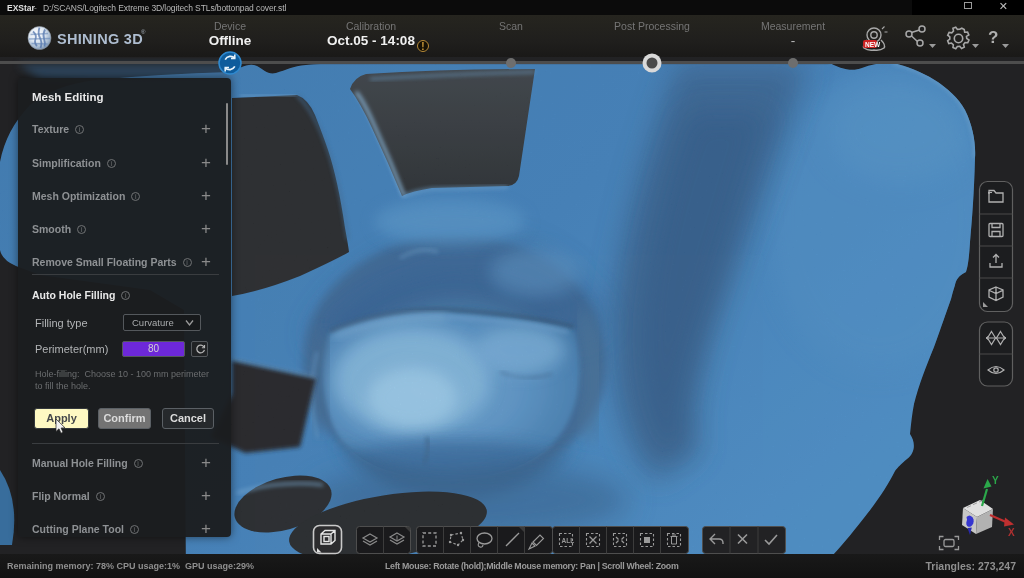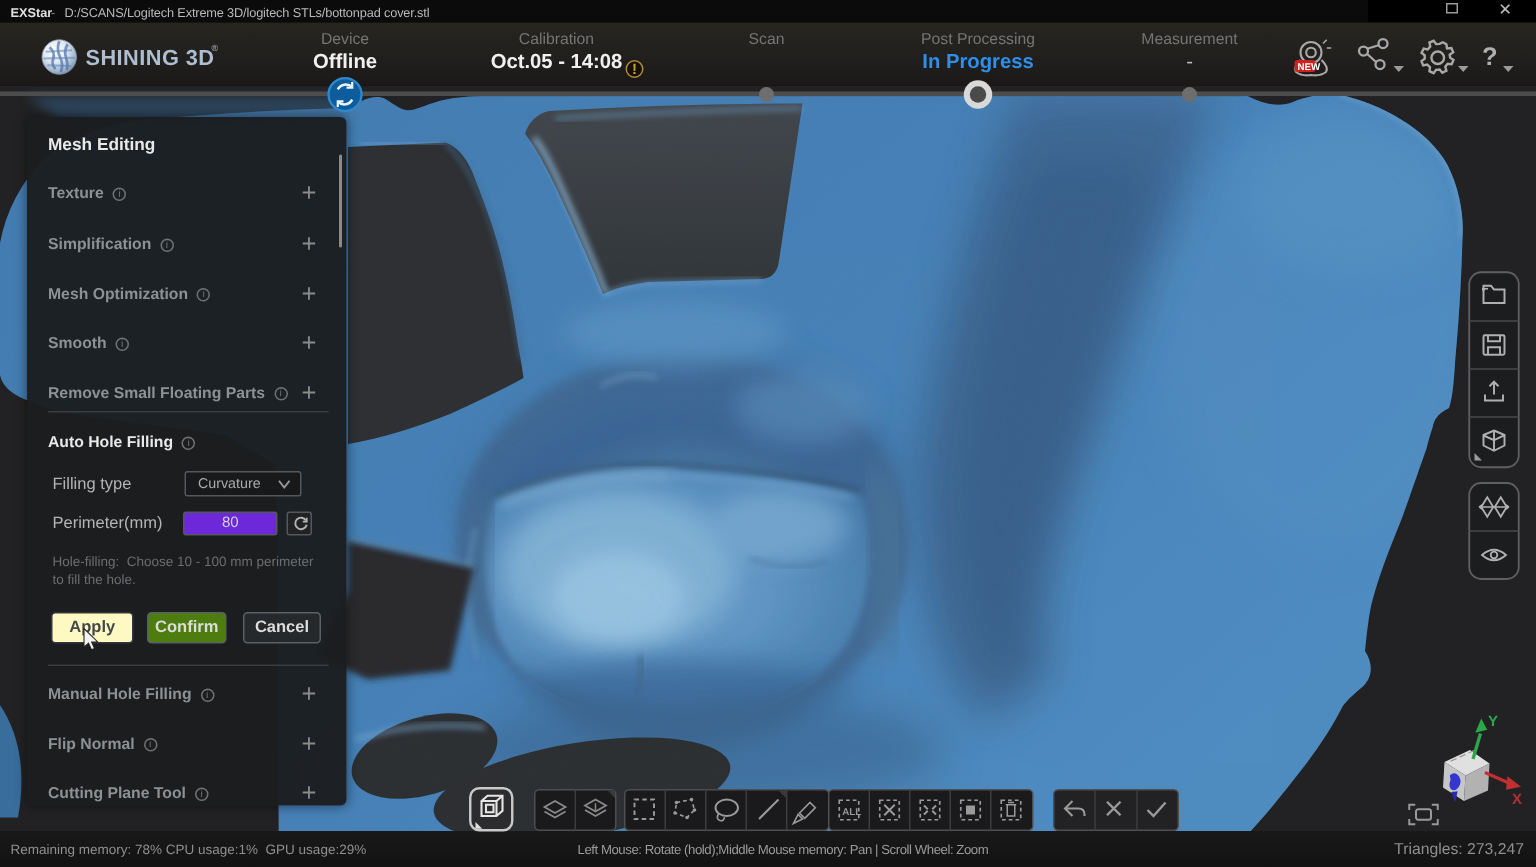--- a/index.html
+++ b/index.html
@@ -23,21 +23,21 @@
   .navitem .val { font-size:13.5px; font-weight:bold; color:#f0f0f0; line-height:16px;}
   .navitem .val.blue { color:#2f8fe8; }
 
   #progress-line { position:absolute; left:0; top:61px; width:1024px; height:3px; background:#4d4d4d; z-index:5;}
 
   
   #viewport { position:absolute; left:0; top:57px; width:1024px; height:497px; background:#212123; }
 
   
   #statusbar { position:absolute; left:0; top:554px; width:1024px; height:24px;
-               background:linear-gradient(#191919,#121212); color:#8f8f8f; font-size:9.5px; }
+               background:linear-gradient(#191919,#121212); color:#8f8f8f; font-size:9.5px;font-weight:bold; }
 
   
   #panel { position:absolute; left:18px; top:78px; width:213px; height:459px;
            background:rgba(27,29,31,0.96); border-radius:4px; z-index:6;
            box-shadow:0 0 8px rgba(0,0,0,0.5); }
   .pr { position:absolute; left:14px; right:12px; height:22px; }
   .pr .t { font-size:10.5px; font-weight:bold; color:#8e9194; }
   .pr .plus { position:absolute; right:8px; top:0px; color:#8a8a8a; font-size:17px; font-weight:100;}
   .info { display:inline-block; width:9px; height:9px; border:1px solid #707274; border-radius:50%;
           font-size:7px; line-height:8px; text-align:center; color:#707274; font-weight:normal;
@@ -256,21 +256,20 @@
       <div class="lab">Calibration</div>
         <div class="val">Oct.05 - 14:08</div>
       <span id="warn">!</span>
     </div>
     <div class="navitem" style="left:461px;width:100px;">
       <div class="lab">Scan</div>
         <div class="val">&nbsp;</div>
     </div>
     <div class="navitem" style="left:572px;width:160px;">
       <div class="lab">Post Processing</div>
-        <div class="val blue">In Progress</div>
     </div>
     <div class="navitem" style="left:743px;width:100px;">
       <div class="lab">Measurement</div>
         <div class="val" style="font-weight:normal;color:#bdbdbd;">-</div>
     </div>
   </div>
 
   <div id="progress-line"></div>
   <svg id="circles" style="position:absolute;left:0;top:50px;z-index:7;" width="1024" height="28" viewBox="0 0 1024 28">
     <circle cx="511" cy="13" r="5" fill="#6e6e6e"></circle>
@@ -315,21 +314,21 @@
         <path d="M9.8 3.2 A4.2 4.2 0 1 0 10.3 6.4" stroke="#b5b5b5" stroke-width="1.4" fill="none"></path>
         <path d="M10.4 1.2 L10.4 4.1 L7.5 4.1" fill="none" stroke="#b5b5b5" stroke-width="1.2"></path>
       </svg>
     </div>
 
     <div style="position:absolute;left:17px;top:291px;font-size:9px;color:#6b6d6f;line-height:11.5px;">Hole-filling:&nbsp; Choose 10 - 100 mm perimeter<br>to fill the hole.</div>
 
     <div style="position:absolute;left:16px;top:330px;width:55px;height:21px;background:#fef9c3;
          border:1px solid #34383c;border-radius:3px;color:#45484b;font-size:11px;font-weight:bold;
          text-align:center;line-height:19px;">Apply</div>
-    <div style="position:absolute;left:80px;top:330px;width:53px;height:21px;background:#4d7c0f;
+    <div style="position:absolute;left:80px;top:330px;width:53px;height:21px;background:#737373;
          border:1px solid #5b6065;border-radius:3px;color:#dcdcdc;font-size:11px;font-weight:bold;
          text-align:center;line-height:19px;">Confirm</div>
     <div style="position:absolute;left:144px;top:330px;width:52px;height:21px;background:#26292c;
          border:1px solid #5b6065;border-radius:3px;color:#dcdcdc;font-size:11px;font-weight:bold;
          text-align:center;line-height:19px;">Cancel</div>
     <svg style="position:absolute;left:37px;top:340px;z-index:9;" width="12" height="17" viewBox="0 0 12 17">
       <path d="M1 1 L1 13.5 L4 10.8 L6 15.2 L8 14.3 L6.1 10 L10 9.8 Z" fill="#f2f2f2" stroke="#222" stroke-width="0.7"></path>
     </svg>
 
     <div class="sep" style="top:365px;"></div>

